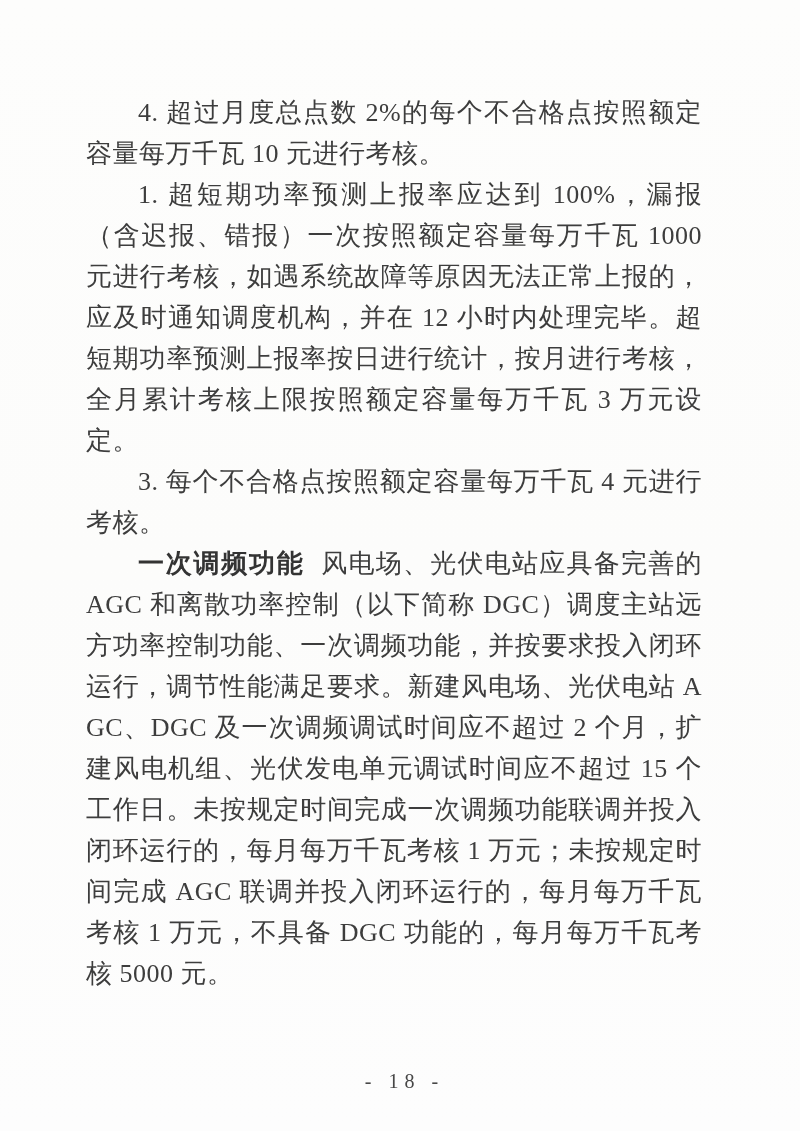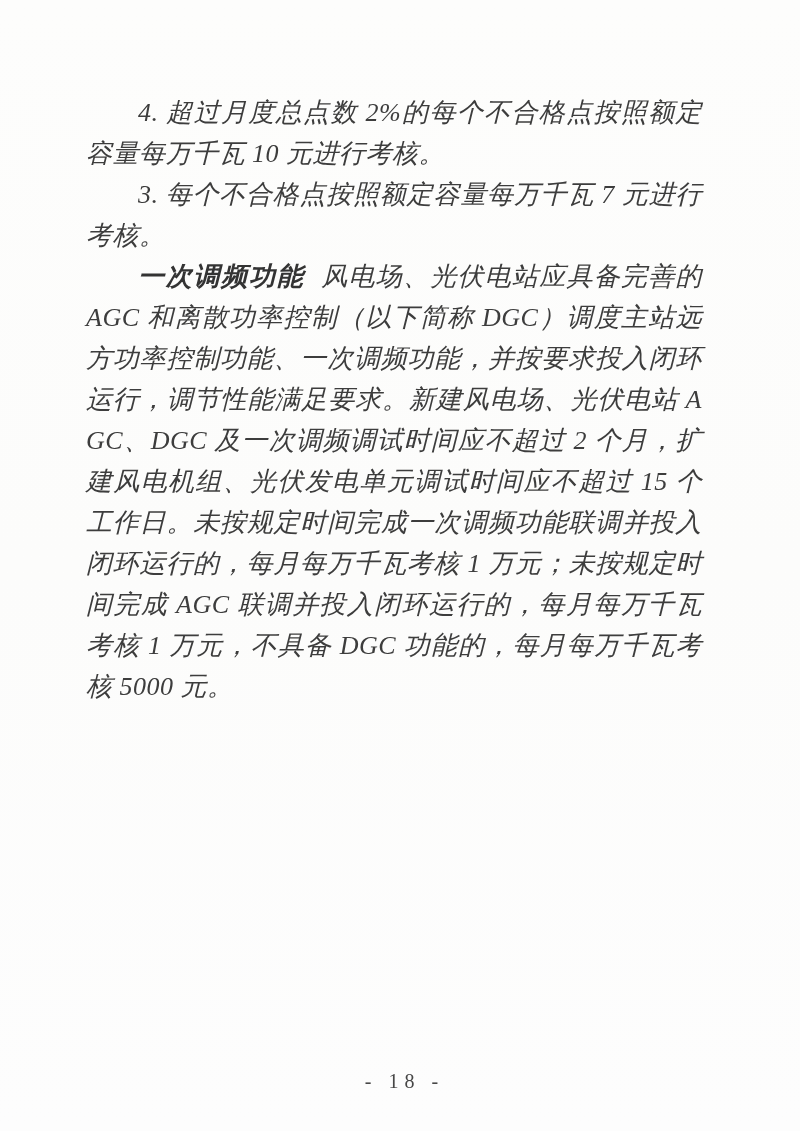--- a/index.html
+++ b/index.html
@@ -27,21 +27,20 @@
     right: 98px;
   }
   .para {
     margin: 0;
     font-size: 26px;
     line-height: 41px;
     text-indent: 2em;
     text-align: justify;
     letter-spacing: 0.5px;
     word-break: break-all;
-    font-style: italic;
   }
   .para b {
     font-weight: bold;
     letter-spacing: 1px;
     margin-right: 0.65em;
     color: #333333;
   }
   .footer {
     position: absolute;
     left: 9px;
@@ -55,19 +54,20 @@
     color: #474747;
     font-family: "Liberation Serif", "DejaVu Serif", serif;
   }
 </style>
 </head>
 <body>
 
 <div class="page">
   <div class="content" id="content">
       <p class="para">4. 超过月度总点数 2%的每个不合格点按照额定容量每万千瓦 10 元进行考核。</p>
-      <p class="para">3. 每个不合格点按照额定容量每万千瓦 7 元进行考核。</p>
+      <p class="para">1. 超短期功率预测上报率应达到 100%，漏报（含迟报、错报）一次按照额定容量每万千瓦 1000 元进行考核，如遇系统故障等原因无法正常上报的，应及时通知调度机构，并在 12 小时内处理完毕。超短期功率预测上报率按日进行统计，按月进行考核，全月累计考核上限按照额定容量每万千瓦 3 万元设定。</p>
+      <p class="para">3. 每个不合格点按照额定容量每万千瓦 4 元进行考核。</p>
       <p class="para"><b>一次调频功能</b>风电场、光伏电站应具备完善的 AGC 和离散功率控制（以下简称 DGC）调度主站远方功率控制功能、一次调频功能，并按要求投入闭环运行，调节性能满足要求。新建风电场、光伏电站 AGC、DGC 及一次调频调试时间应不超过 2 个月，扩建风电机组、光伏发电单元调试时间应不超过 15 个工作日。未按规定时间完成一次调频功能联调并投入闭环运行的，每月每万千瓦考核 1 万元；未按规定时间完成 AGC 联调并投入闭环运行的，每月每万千瓦考核 1 万元，不具备 DGC 功能的，每月每万千瓦考核 5000 元。</p>
     </div>
   <div class="footer">
     <span class="pagenum">- 18 -</span>
   </div>
 </div>
 
 </body></html>

